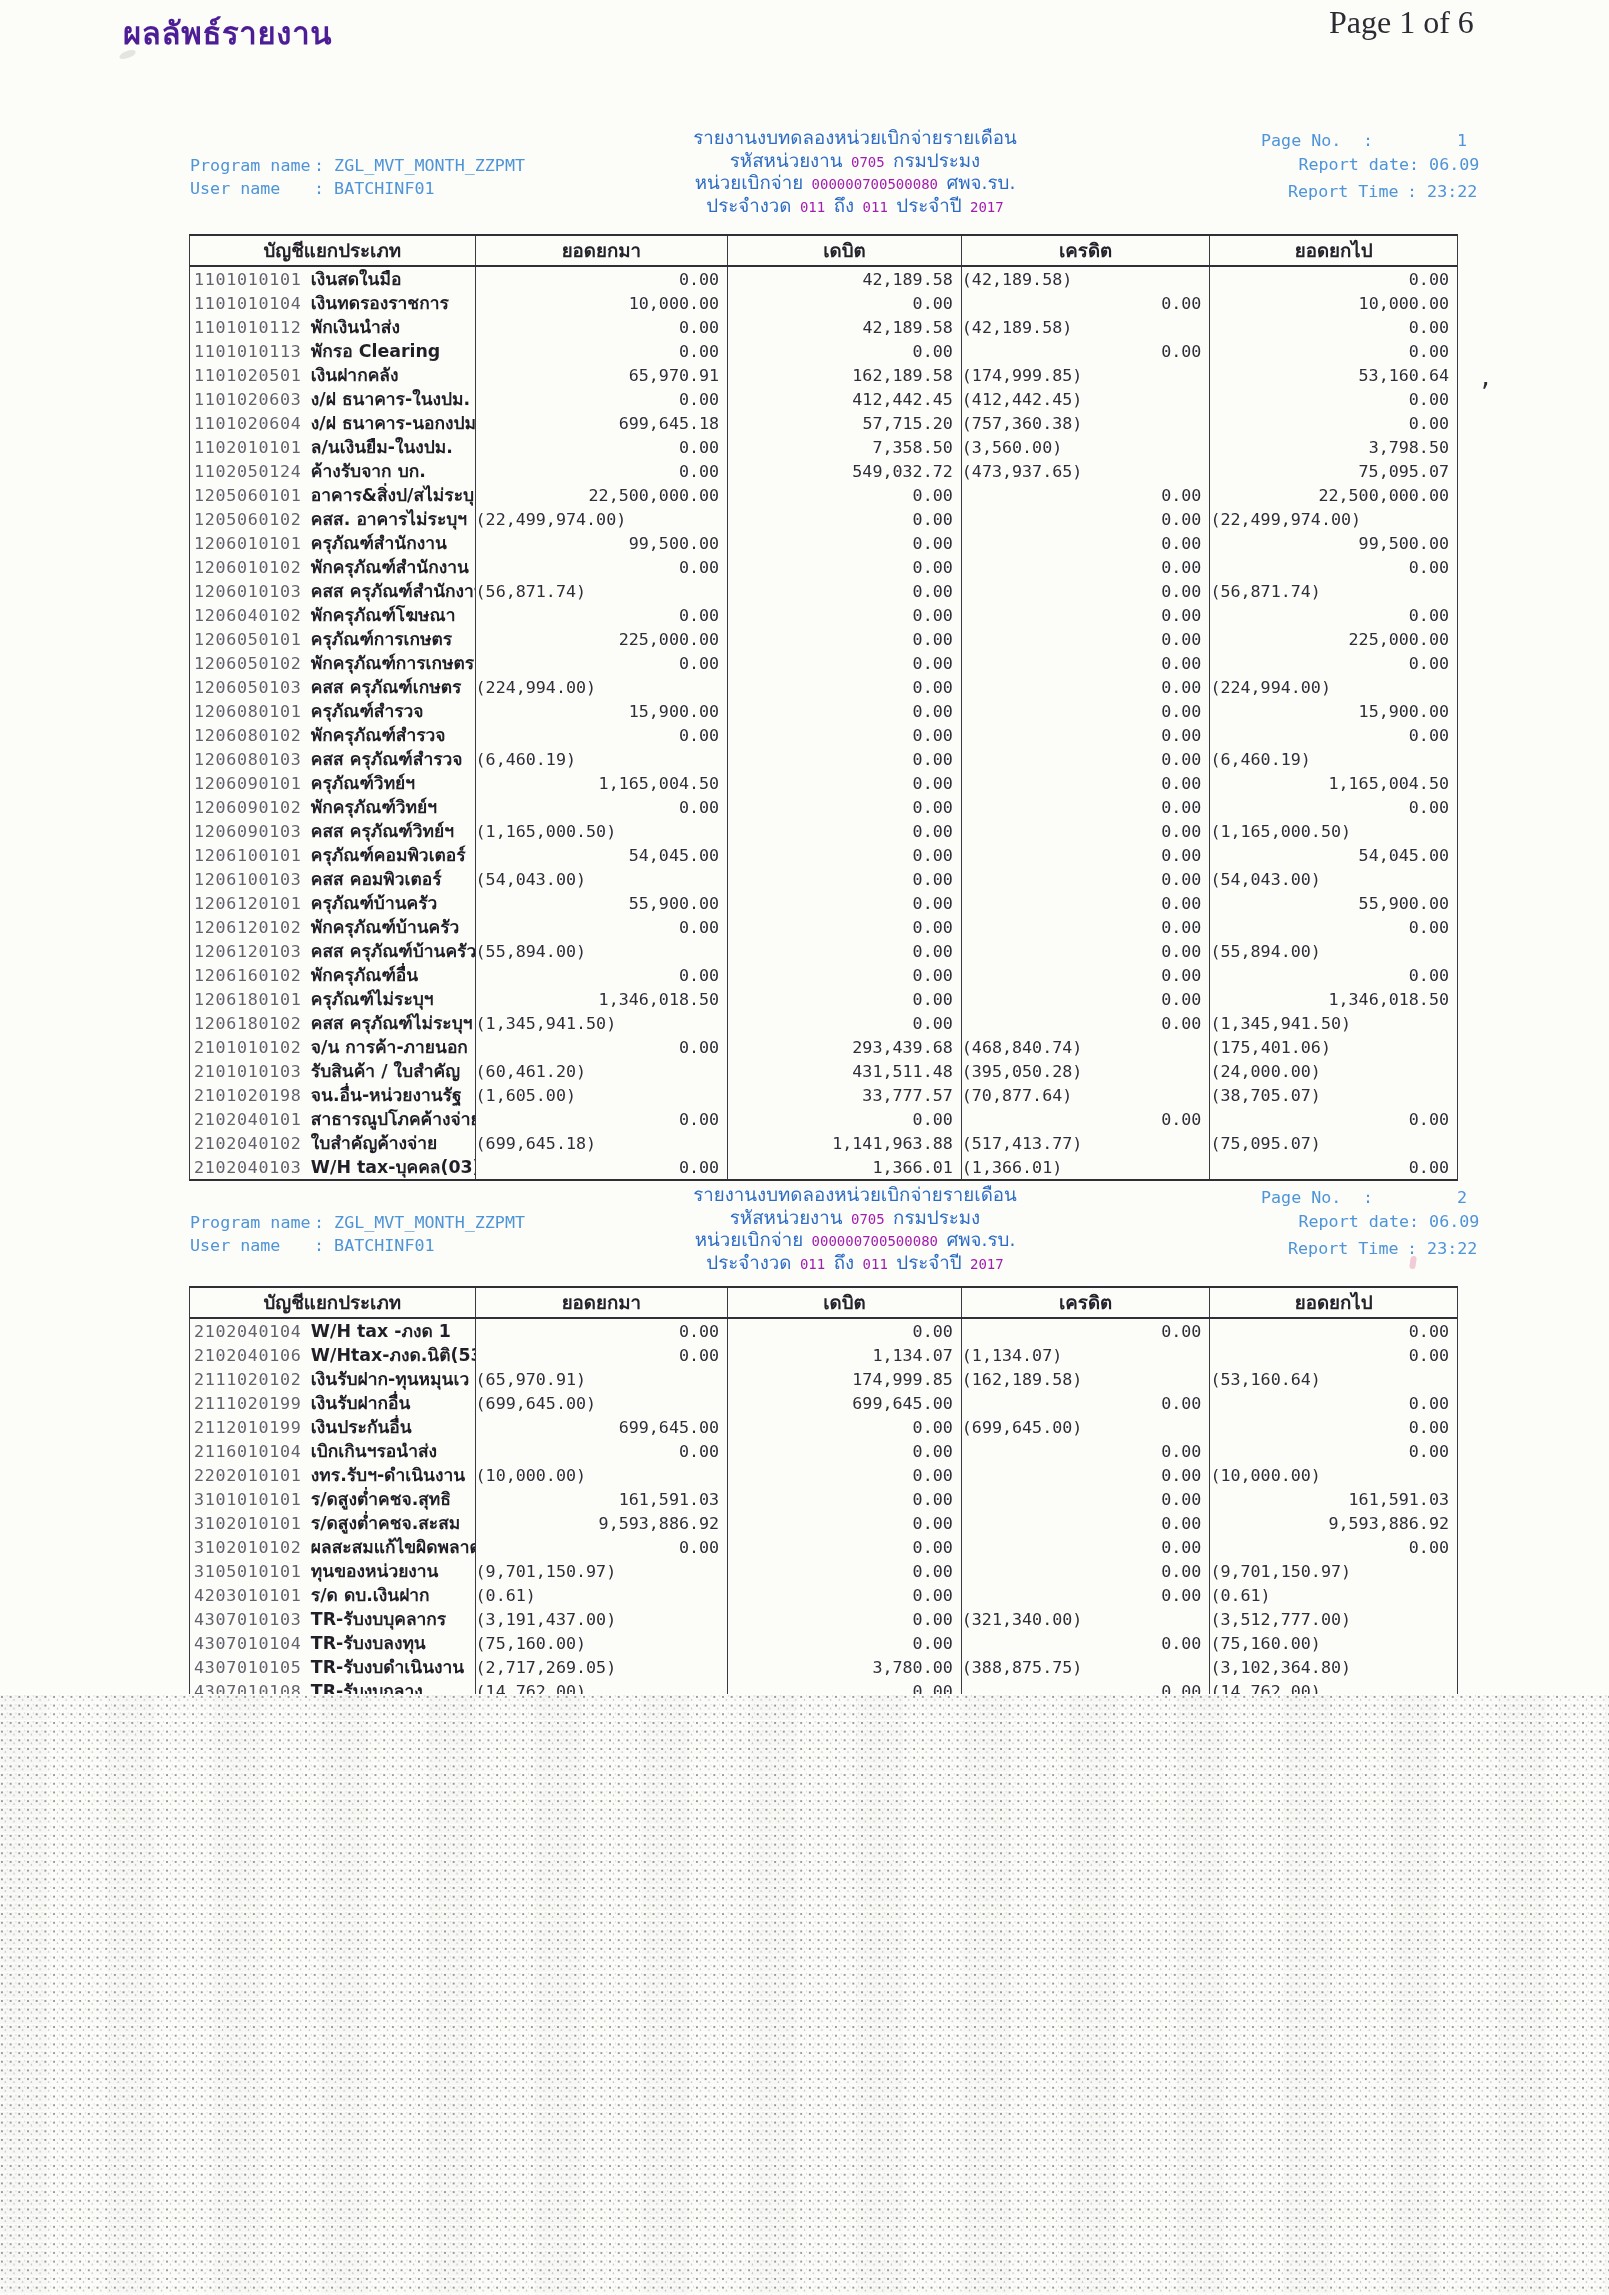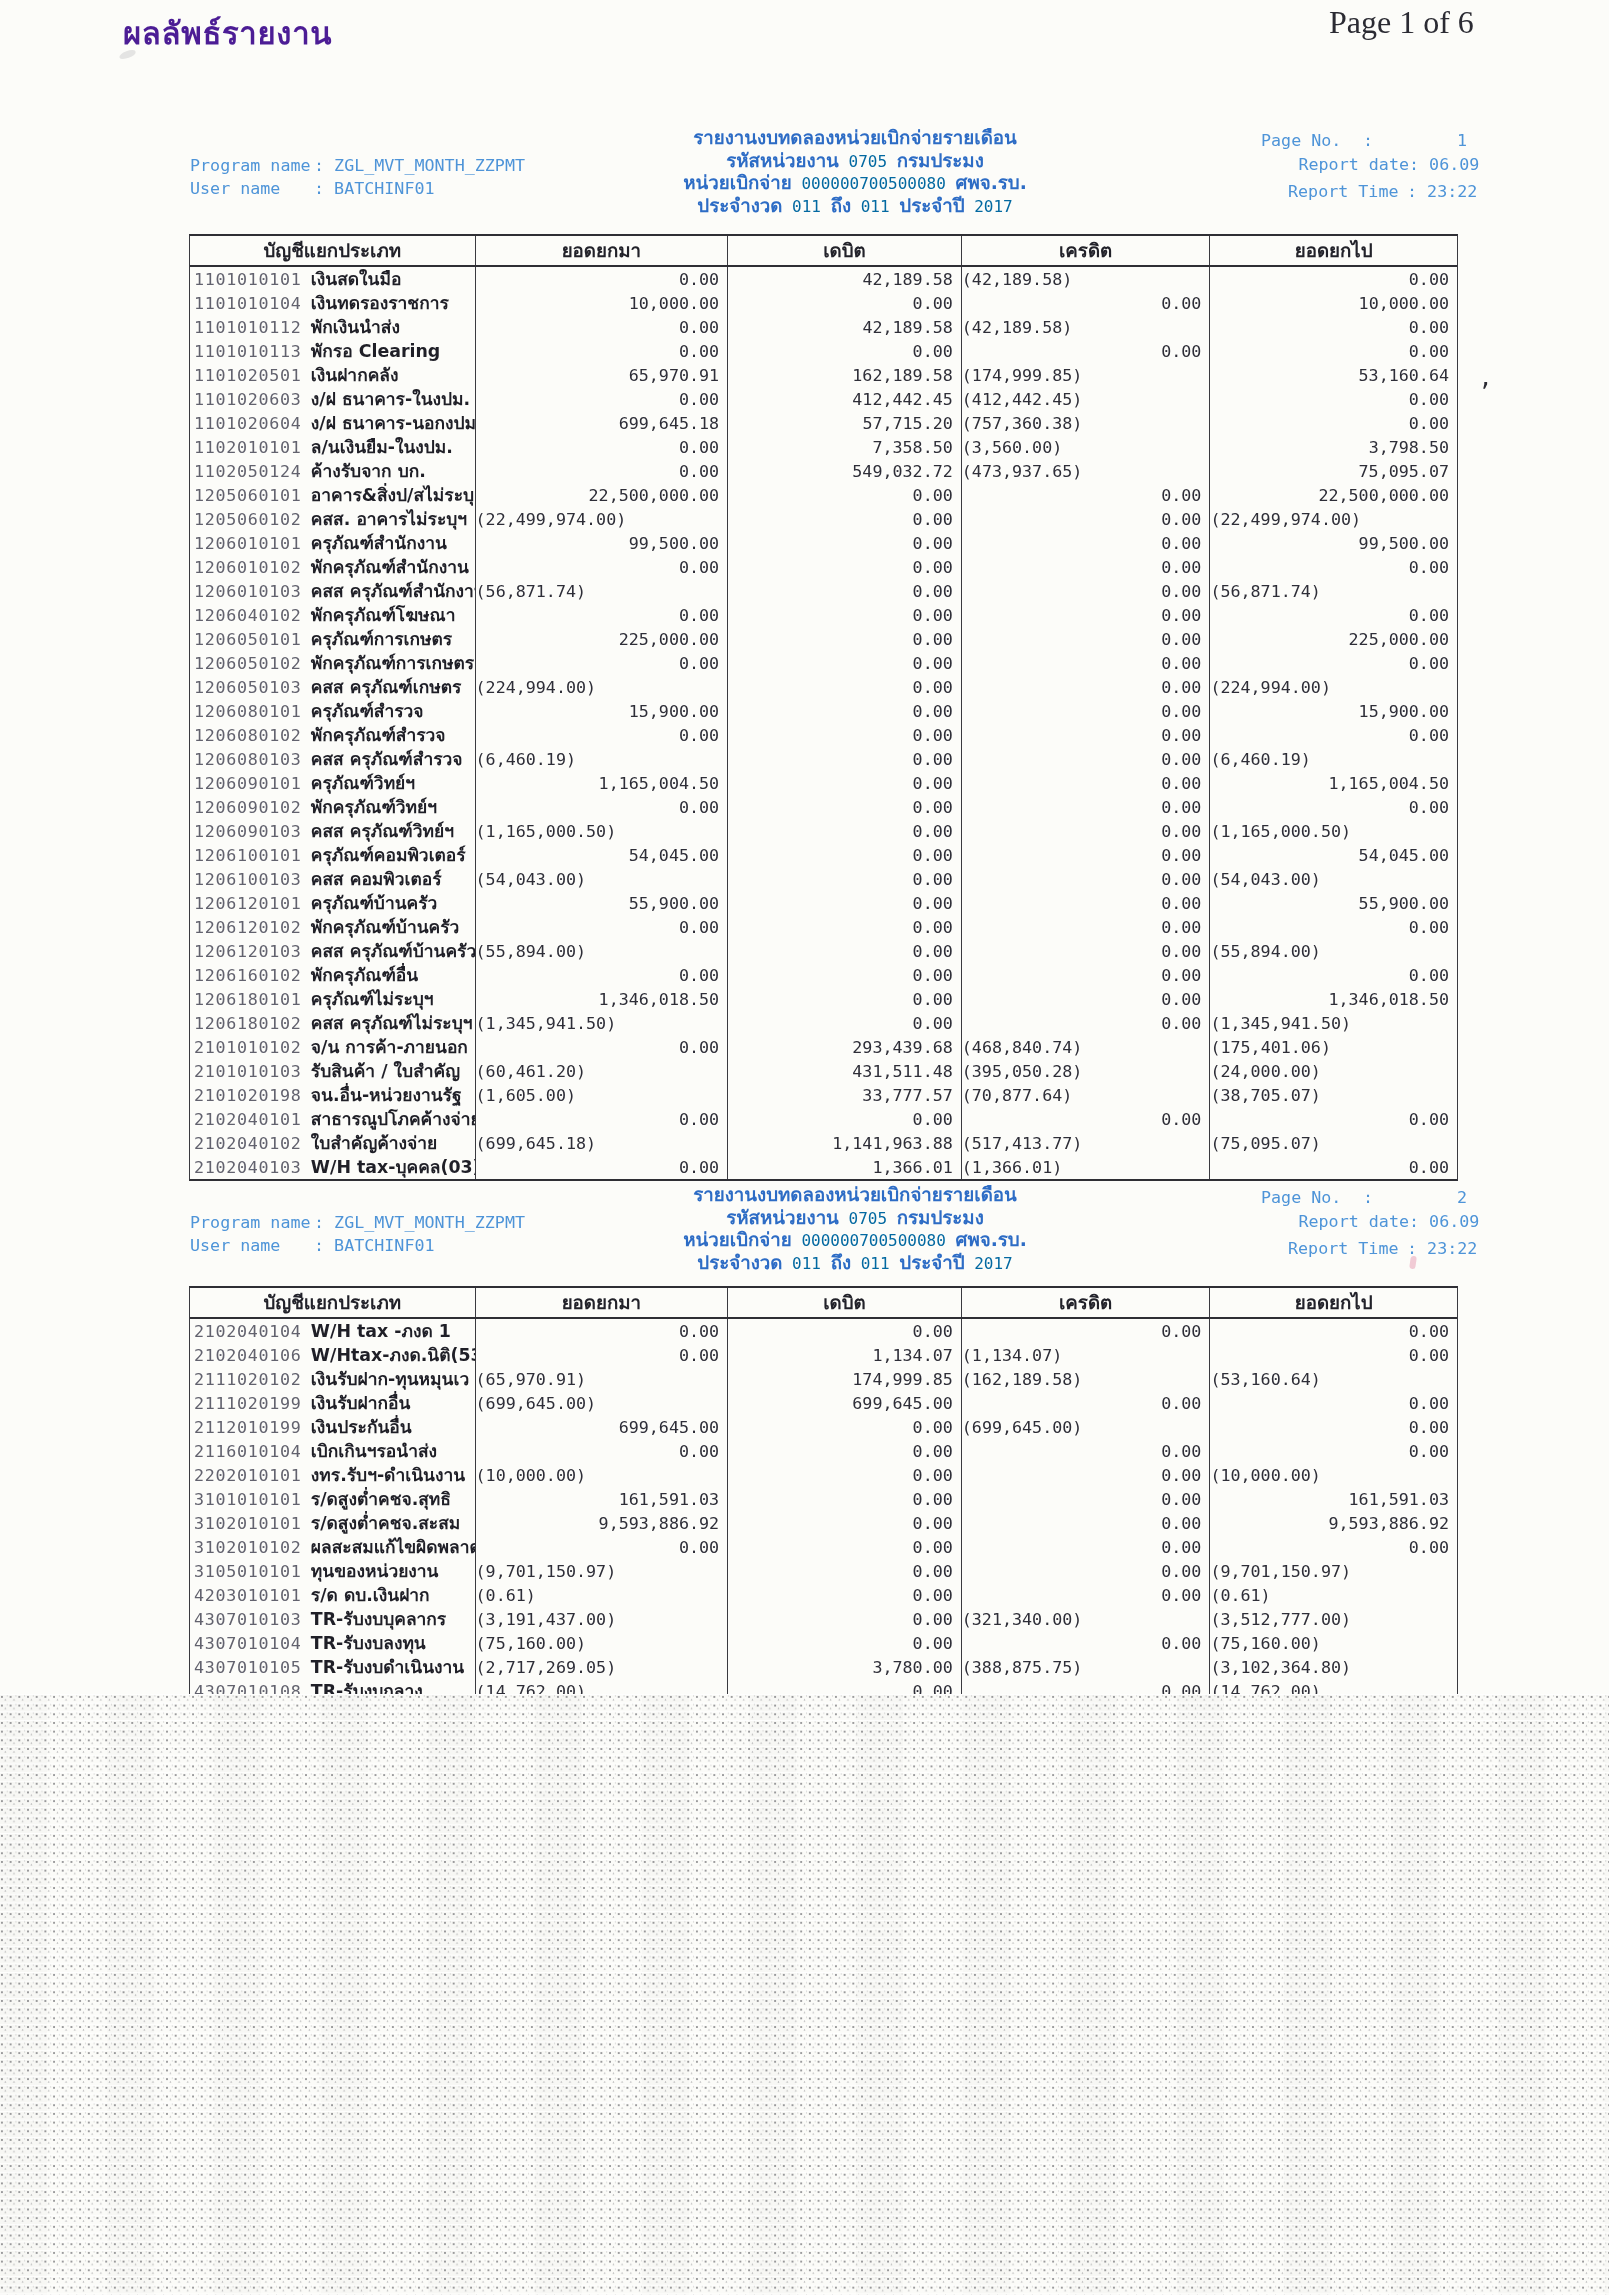--- a/index.html
+++ b/index.html
@@ -24,22 +24,22 @@
   .mono-blue{
     font-family:"DejaVu Sans Mono", monospace;
     font-size:16.7px;color:#4e94d8;white-space:pre;
   }
   .hleft{position:absolute;left:190px;}
   .hleft .lbl{display:inline-block;width:124px;}
   .hl2{top:28px;} .hl3{top:51px;}
   .hcenter{position:absolute;left:641px;width:428px;text-align:center;}
   .hc-line{position:absolute;left:0;width:428px;font-size:18.7px;line-height:21.4px;white-space:pre;}
   .hc1{top:0px;} .hc2{top:23px;} .hc3{top:45px;} .hc4{top:68px;}
-  .th-bold{font-weight:bold;color:#2d6cc5;}
-  .th-val{font-family:"DejaVu Sans Mono", monospace;font-size:16px;color:#0369a1;}
+  .th-bold{font-weight:normal;color:#2d6cc5;}
+  .th-val{font-family:"DejaVu Sans Mono", monospace;font-size:14px;color:#a21caf;}
   .hright{position:absolute;left:1261px;width:287px;}
   .hr-line{position:absolute;white-space:pre;}
   .hr1{top:2.7px;left:0;} .hr2{top:27px;left:29px;text-align:right;} .hr3{top:54px;left:27px;}
   .hr1 .lbl{display:inline-block;width:102px;}
   .hr1 .val{display:inline-block;width:94px;text-align:right;}
   .hr23 .lbl{display:inline-block;width:119px;}
   
   .tbl{
     position:absolute;left:189px;width:1269px;
     border:1.3px solid #3a3a40;border-top:2.7px solid #2f2f35;

